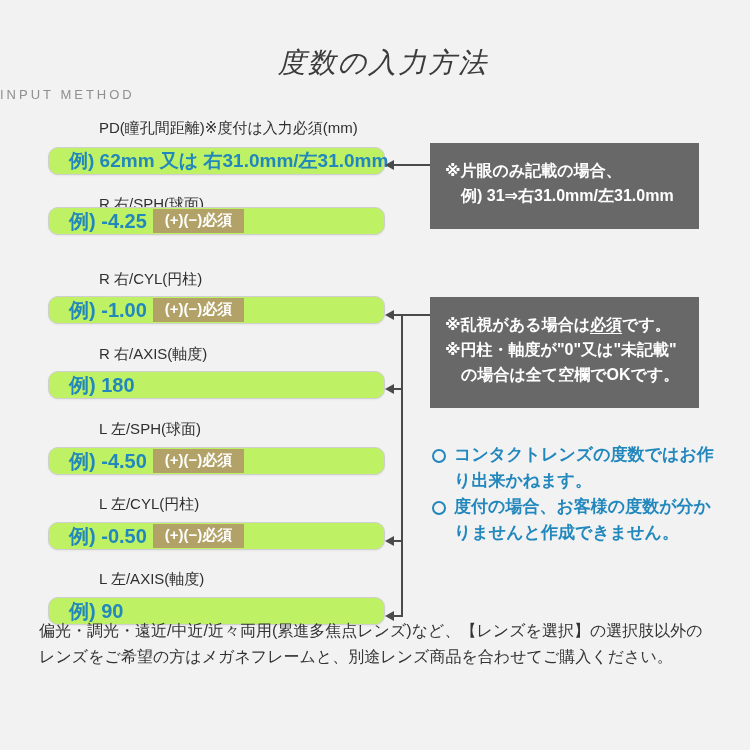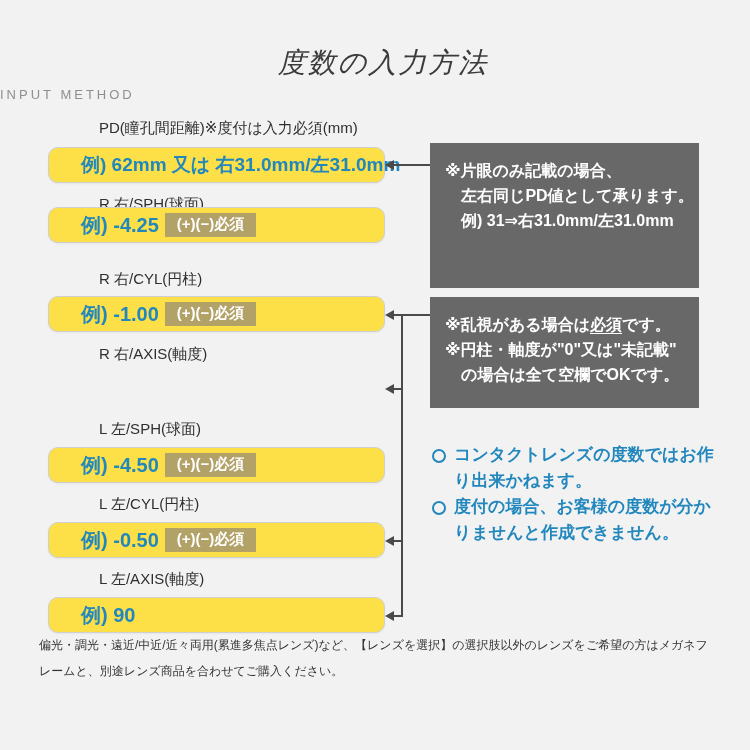--- a/index.html
+++ b/index.html
@@ -26,27 +26,27 @@
     font-size:13px;letter-spacing:3px;
     color:#8f8f8f;font-weight:400;
   }
   
   .field-label{
     position:absolute;left:52px;
     font-size:15px;color:#2f2f2f;
     line-height:20px;white-space:nowrap;margin-left:47px;
   }
   .field-box{
-    position:absolute;left:48px;width:337px;height:36px;
-    background:#fde047;
+    position:absolute;left:48px;width:337px;height:28px;
+    background:#bef264;
     border:1px solid #cfcfcf;border-radius:10px;
     box-shadow:0 1px 2px rgba(0,0,0,0.05);
     display:flex;align-items:center;
     box-sizing:border-box;
-    padding-left:32px;
+    padding-left:20px;
   }
   .example{
     color:#2187bd;font-weight:bold;font-size:20px;
     white-space:nowrap;
   }
   .field-box.long .example{font-size:19px;}
   .badge{
     display:inline-block;
     margin-left:6px;
     background:#b2a268;color:#ffffff;
@@ -86,22 +86,22 @@
   .hline{position:absolute;height:2px;background:#4a4a4a;}
   .vline{position:absolute;width:2px;background:#4a4a4a;}
   .arrowhead{
     position:absolute;width:0;height:0;
     border-top:5px solid transparent;
     border-bottom:5px solid transparent;
     border-right:9px solid #4a4a4a;
   }
   
   .footer{
-    position:absolute;left:39px;top:632px;width:678px;
-    font-size:12px;line-height:26px;color:#333333;
+    position:absolute;left:39px;top:618px;width:678px;
+    font-size:16px;line-height:26px;color:#333333;
   }
 </style>
 </head>
 <body>
 
 <div class="page">
 
   <div class="title">度数の入力方法</div>
   <div class="subtitle">INPUT METHOD</div>
 
@@ -116,41 +116,43 @@
     <span class="badge">(+)(−)必須</span>
   </div>
 
   <div class="field-label" style="top:269px">R 右/CYL(円柱)</div>
   <div class="field-box" style="top:296px">
     <span class="example">例) -1.00</span>
     <span class="badge">(+)(−)必須</span>
   </div>
 
   <div class="field-label" style="top:344px">R 右/AXIS(軸度)</div>
+  <div class="field-box" style="top:371px">
+    <span class="example">例) 180</span>
+  </div>
 
   <div class="field-label" style="top:419px">L 左/SPH(球面)</div>
   <div class="field-box" style="top:447px">
     <span class="example">例) -4.50</span>
     <span class="badge">(+)(−)必須</span>
   </div>
 
   <div class="field-label" style="top:494px">L 左/CYL(円柱)</div>
   <div class="field-box" style="top:522px">
     <span class="example">例) -0.50</span>
     <span class="badge">(+)(−)必須</span>
   </div>
 
   <div class="field-label" style="top:569px">L 左/AXIS(軸度)</div>
   <div class="field-box" style="top:597px">
     <span class="example">例) 90</span>
   </div>
 
-  <div class="note" style="top:143px;height:145px">
+  <div class="note" style="top:143px;height:86px">
     <div class="note-line">※片眼のみ記載の場合、</div>
-    <div class="note-line indent">左右同じPD値として承ります。</div>
     <div class="note-line indent">例) 31⇒右31.0mm/左31.0mm</div>
   </div>
 
   <div class="note" style="top:297px;height:111px">
     <div class="note-line"><span>※乱視がある場合は</span><span class="u">必須</span><span>です。</span></div>
     <div class="note-line">※円柱・軸度が"0"又は"未記載"</div>
     <div class="note-line indent">の場合は全て空欄でOKです。</div>
   </div>
 
   <div class="tips">

